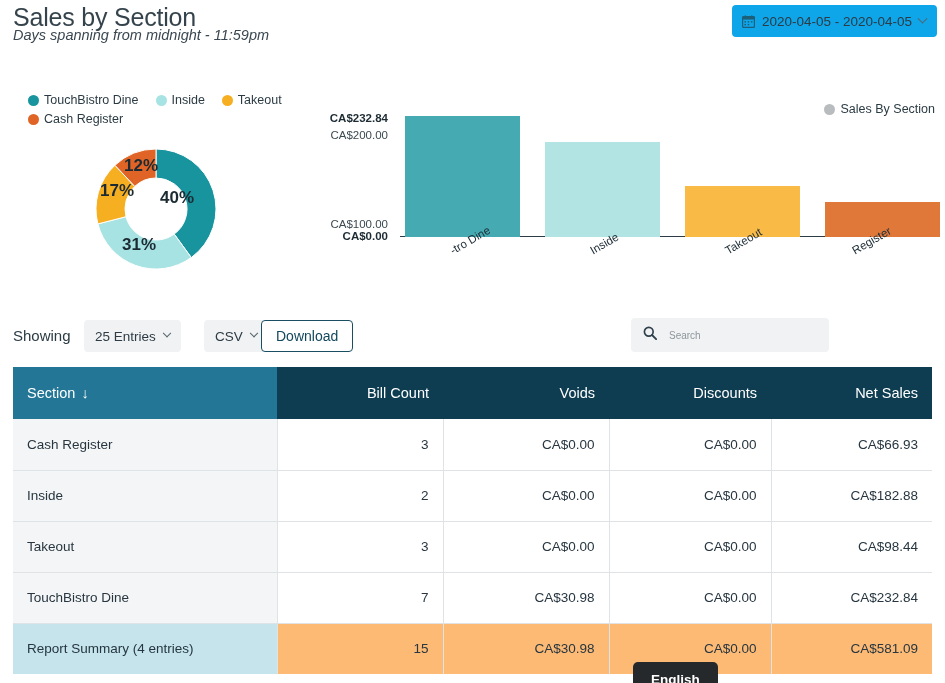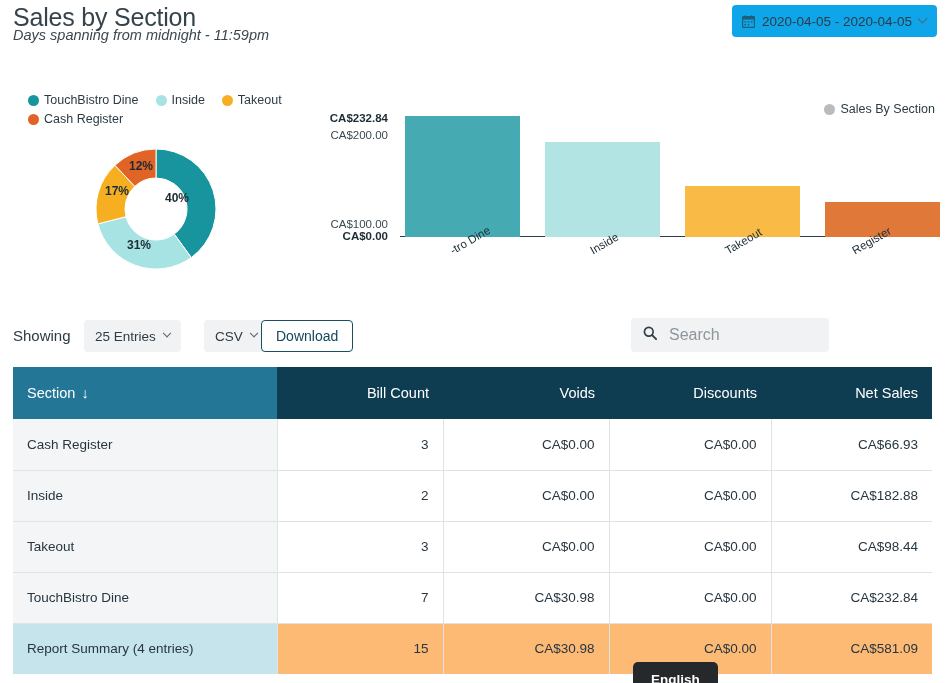--- a/index.html
+++ b/index.html
@@ -46,21 +46,21 @@
     display: flex; flex-wrap: wrap; align-items: center;
     column-gap: 17px; row-gap: 5px;
     font-size: 12.5px; color: #2b3b44;
   }
   .lg-item { display: flex; align-items: center; gap: 5px; cursor: pointer; }
   .lg-dot { width: 11px; height: 11px; border-radius: 50%; flex: none; }
 
   
   .donut-wrap { position: absolute; left: 88px; top: 141px; width: 136px; height: 136px; }
   .donut-label {
-    position: absolute; font-size: 12px; font-weight: 700; color: #1c2b33;
+    position: absolute; font-size: 17px; font-weight: 700; color: #1c2b33;
     transform: translate(-50%,-50%); pointer-events: none;
   }
 
   
   .bars { position: absolute; left: 340px; top: 100px; width: 600px; height: 190px; }
   .bar-legend {
     position: absolute; right: 5px; top: 2px;
     display: flex; align-items: center; gap: 6px;
     font-size: 12.5px; color: #2b3b44; cursor: pointer;
   }
@@ -99,21 +99,21 @@
     border: 1.3px solid #1a4f63; border-radius: 4px;
     background: #fff; color: #12485c; font-size: 14px; cursor: pointer;
   }
   .search-box {
     position: absolute; right: 3px; top: -2px;
     width: 198px; height: 34px; background: #f1f2f3; border-radius: 4px;
     display: flex; align-items: center; gap: 10px; padding: 0 12px;
   }
   .search-box input {
     border: none; outline: none; background: transparent;
-    font-size: 16px; color: #2c3b45; width: 140px;
+    font-size: 10px; color: #2c3b45; width: 140px;
     font-family: "Liberation Sans", sans-serif;
   }
   .search-box input::placeholder { color: #8d969c; }
 
   
   .tbl { position: absolute; left: 13px; top: 367px; width: 919px; }
   table { border-collapse: collapse; width: 100%; table-layout: fixed; }
   thead th {
     height: 52px; background: #0e3d52; color: #fff;
     font-size: 14.5px; font-weight: 400; text-align: right;

